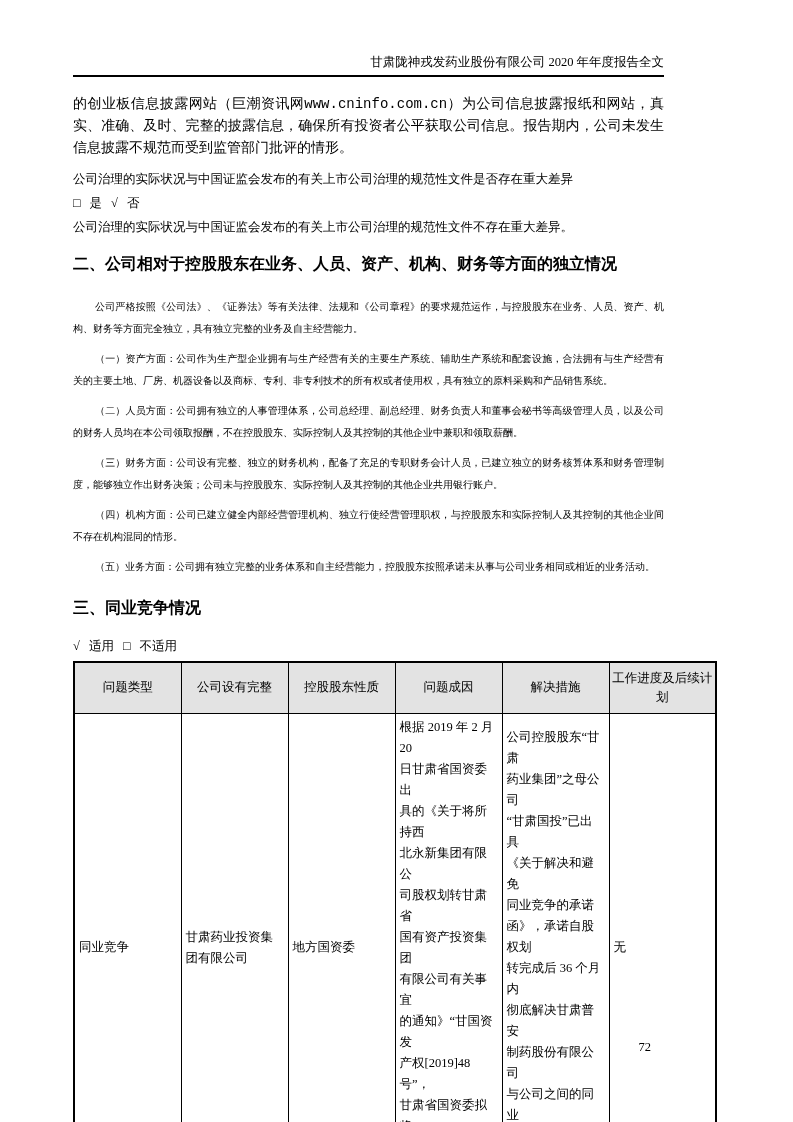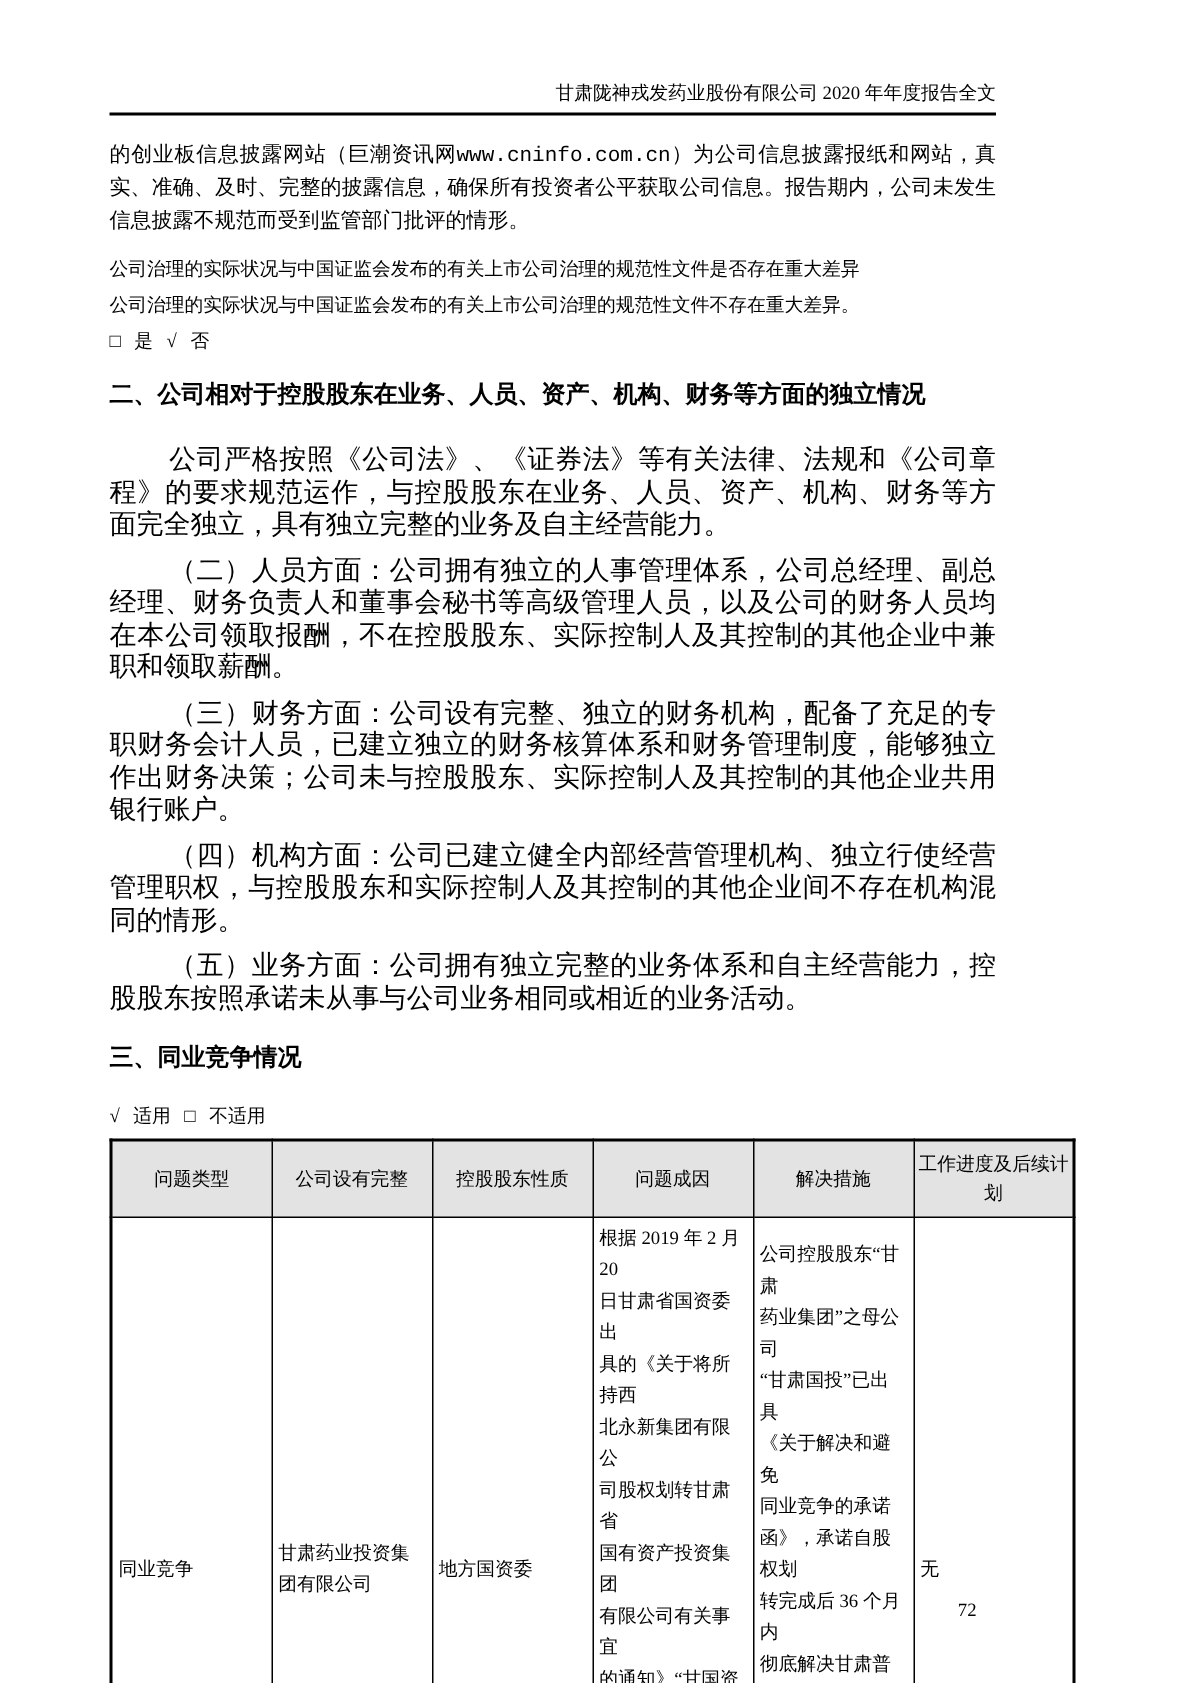--- a/index.html
+++ b/index.html
@@ -36,21 +36,21 @@
   .choice span { margin-right: 9px; }
   .choice span:last-child { margin-right: 0; }
   h2.sec {
     margin: 17px 0 0 0;
     font-size: 16px;
     font-weight: bold;
     line-height: 21px;
   }
   .p-indent {
     margin: 9px 0 0 0;
-    font-size: 18px;
+    font-size: 10px;
     line-height: 21.5px;
     text-align: justify;
     text-indent: 2.2em;
   }
   .p-first { margin-top: 22px; }
   h2.sec3 { margin-top: 19px; }
   .applic { margin-top: 20px; }
   table.comp {
     margin-top: 6px;
     border-collapse: collapse;
@@ -82,45 +82,45 @@
   td.cell-pre {
     white-space: pre-line;
     vertical-align: top;
     padding: 2px 2px;
   }
   .page-num {
     position: absolute;
     top: 1040px;
     right: 73px;
     font-size: 12.5px;
-    margin-top: 26px;
   }
 </style>
 </head>
 <body>
 
 <div class="page">
 
   <div class="doc-header">
     <span>甘肃陇神戎发药业股份有限公司 2020 年年度报告全文</span>
   </div>
 
   <p class="p-body">的创业板信息披露网站（巨潮资讯网www.cninfo.com.cn）为公司信息披露报纸和网站，真实、准确、及时、完整的披露信息，确保所有投资者公平获取公司信息。报告期内，公司未发生信息披露不规范而受到监管部门批评的情形。</p>
 
   <p class="small">公司治理的实际状况与中国证监会发布的有关上市公司治理的规范性文件是否存在重大差异</p>
 
-  <p class="small">公司治理的实际状况与中国证监会发布的有关上市公司治理的规范性文件不存在重大差异。</p>
-
   <p class="small choice">
     <span>□</span><span>是</span><span>√</span><span>否</span>
   </p>
 
+  <p class="small">公司治理的实际状况与中国证监会发布的有关上市公司治理的规范性文件不存在重大差异。</p>
+
   <h2 class="sec">二、公司相对于控股股东在业务、人员、资产、机构、财务等方面的独立情况</h2>
 
   <p class="p-indent p-first">公司严格按照《公司法》、《证券法》等有关法律、法规和《公司章程》的要求规范运作，与控股股东在业务、人员、资产、机构、财务等方面完全独立，具有独立完整的业务及自主经营能力。</p>
+  <p class="p-indent">（一）资产方面：公司作为生产型企业拥有与生产经营有关的主要生产系统、辅助生产系统和配套设施，合法拥有与生产经营有关的主要土地、厂房、机器设备以及商标、专利、非专利技术的所有权或者使用权，具有独立的原料采购和产品销售系统。</p>
   <p class="p-indent">（二）人员方面：公司拥有独立的人事管理体系，公司总经理、副总经理、财务负责人和董事会秘书等高级管理人员，以及公司的财务人员均在本公司领取报酬，不在控股股东、实际控制人及其控制的其他企业中兼职和领取薪酬。</p>
   <p class="p-indent">（三）财务方面：公司设有完整、独立的财务机构，配备了充足的专职财务会计人员，已建立独立的财务核算体系和财务管理制度，能够独立作出财务决策；公司未与控股股东、实际控制人及其控制的其他企业共用银行账户。</p>
   <p class="p-indent">（四）机构方面：公司已建立健全内部经营管理机构、独立行使经营管理职权，与控股股东和实际控制人及其控制的其他企业间不存在机构混同的情形。</p>
   <p class="p-indent">（五）业务方面：公司拥有独立完整的业务体系和自主经营能力，控股股东按照承诺未从事与公司业务相同或相近的业务活动。</p>
 
   <h2 class="sec sec3">三、同业竞争情况</h2>
 
   <p class="small choice applic">
     <span>√</span><span>适用</span><span>□</span><span>不适用</span>
   </p>

